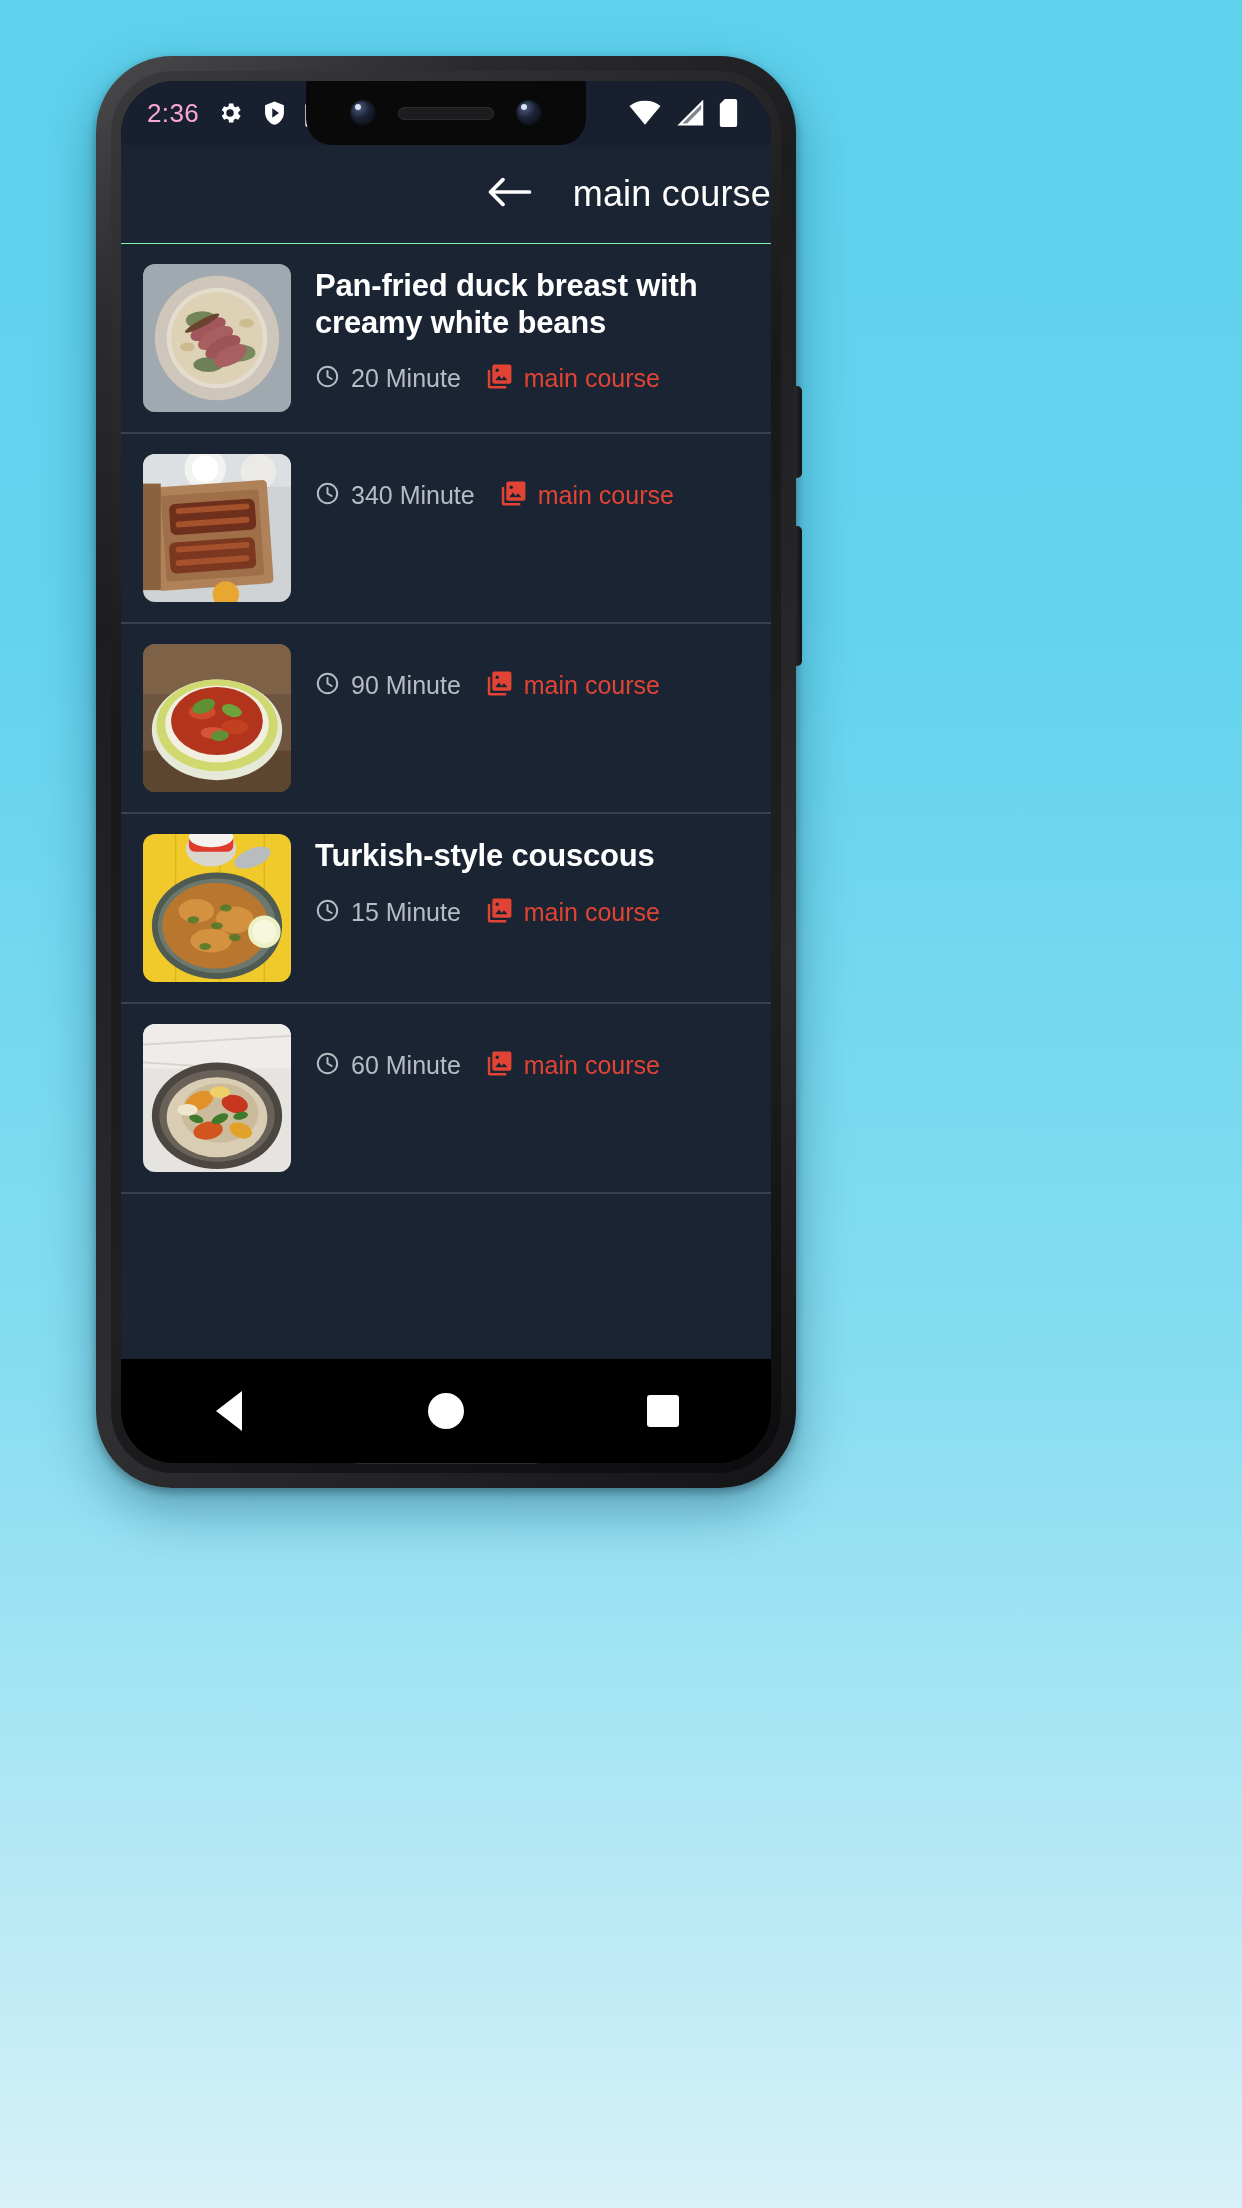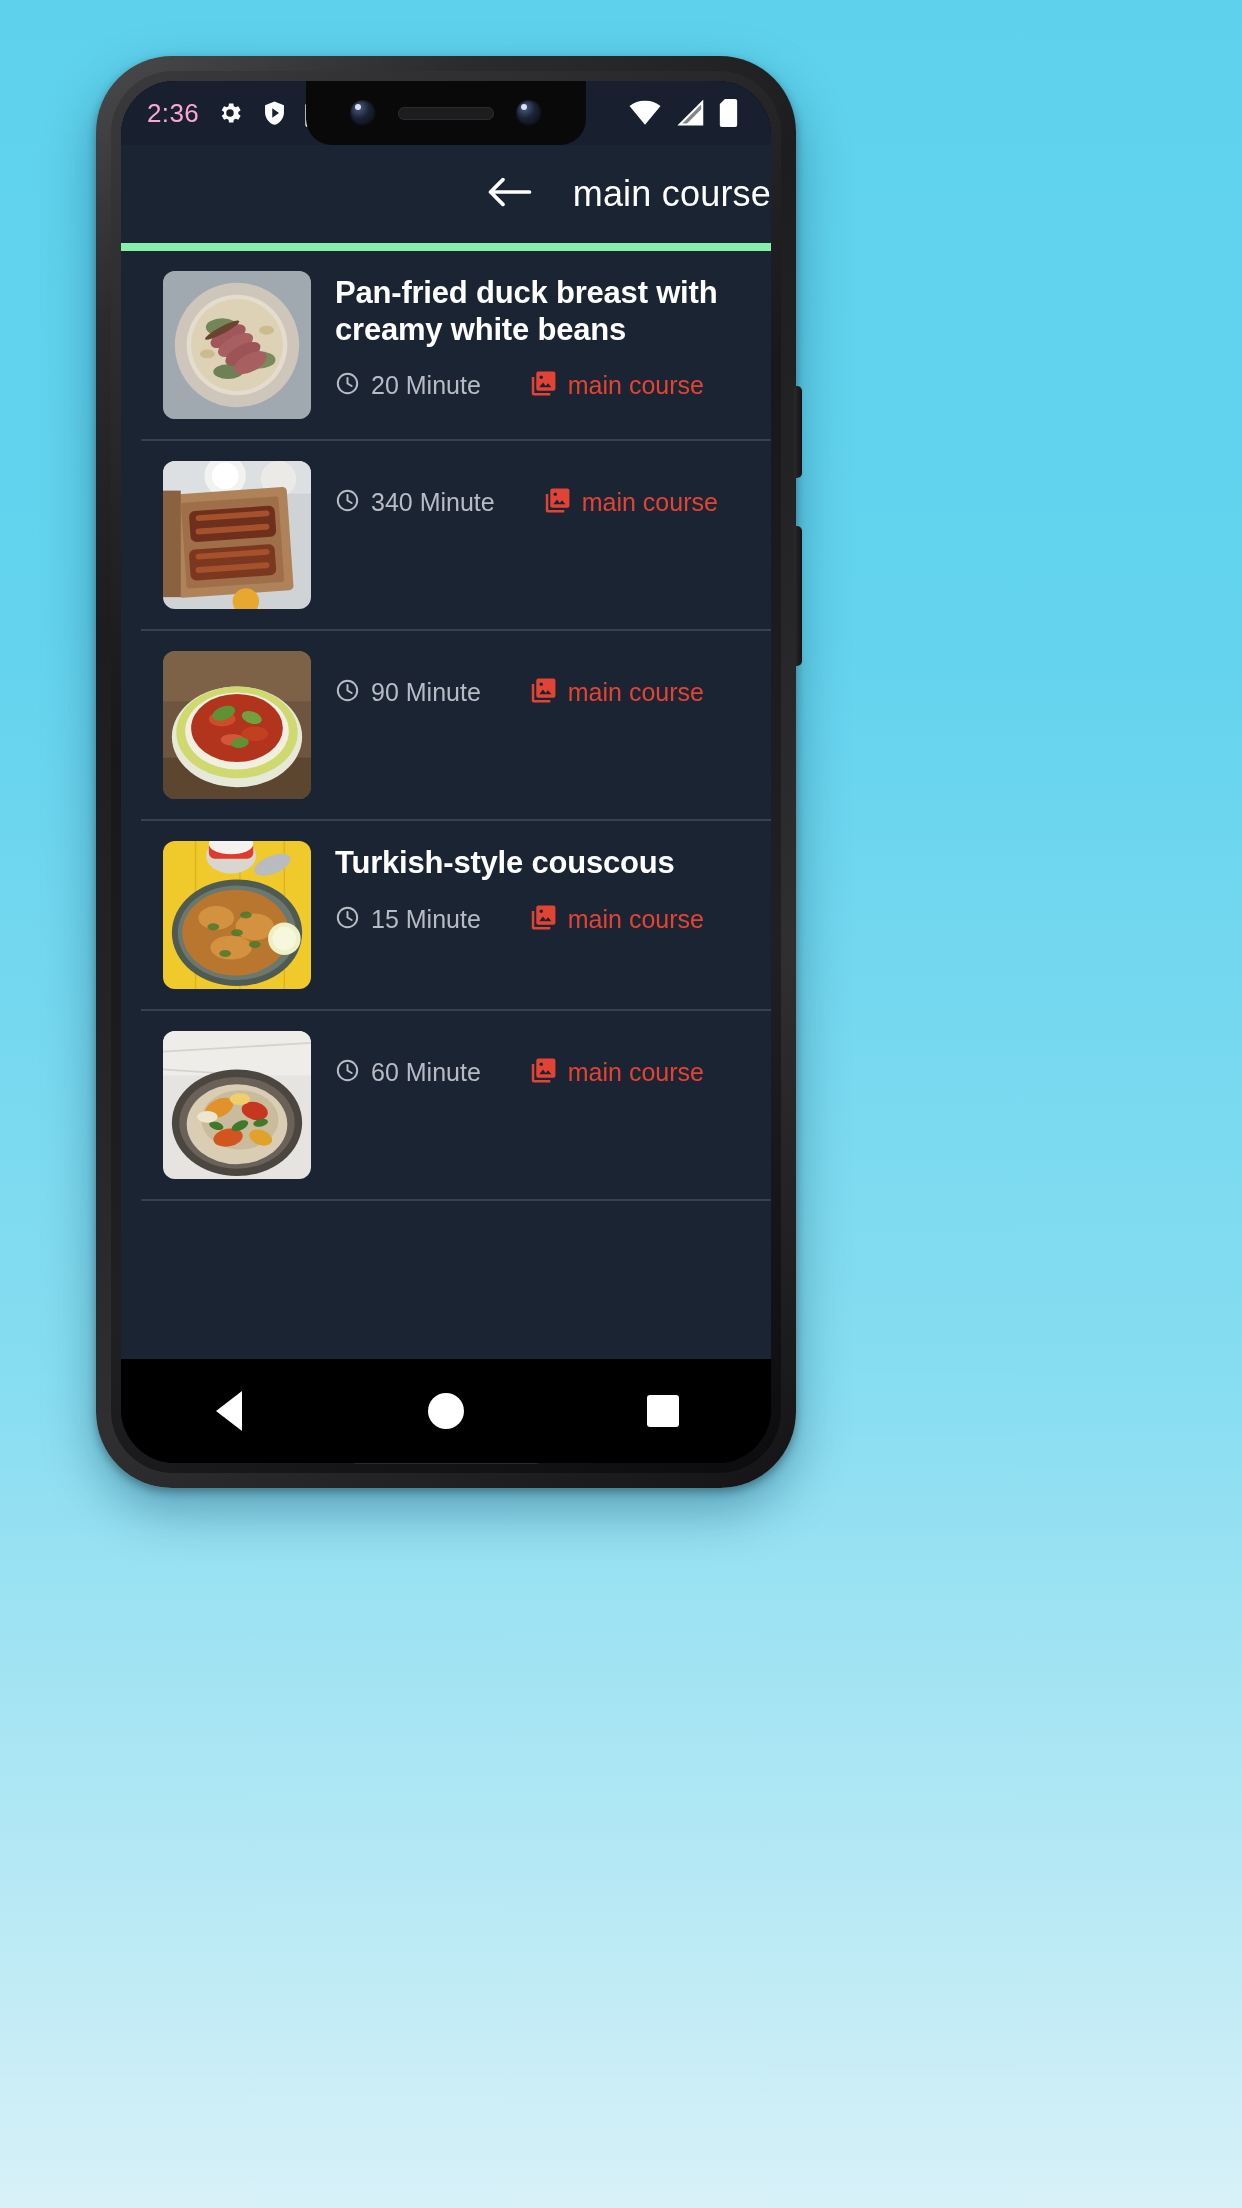--- a/index.html
+++ b/index.html
@@ -93,22 +93,21 @@
     display:flex;align-items:center;justify-content:center;
     cursor:pointer;
   }
   #app-title{
     color:#ffffff;font-size:36px;font-weight:400;
     margin-left:34px;letter-spacing:.2px;
   }
 
   #recipe-list{
     flex:1;overflow:hidden;
-    border-top:8px solid #86efac;
-    padding-left:20px;
+    border-top:1px solid #86efac;
   }
   .recipe-item{
     display:flex;
     padding:20px 22px 20px 22px;
     border-bottom:2px solid #39414e;
     align-items:flex-start;
   }
   .thumb{
     width:148px;height:148px;flex:0 0 148px;
     border-radius:12px;
@@ -125,21 +124,21 @@
     color:#ffffff;
     font-size:31px;
     font-weight:bold;
     line-height:1.18;
     letter-spacing:-.2px;
   }
   .recipe-meta{
     margin-top:22px;
     display:flex;align-items:center;
     flex-wrap:wrap;
-    gap:27px;
+    gap:3px;
   }
   .meta-chunk{display:flex;align-items:center;gap:11px;}
   .meta-chunk.cat{margin-left:22px;}
   .meta-time-text{color:#b7bcc4;font-size:25px;}
   .meta-cat-text{color:#E14434;font-size:25px;}
 
   
   #nav-bar{
     position:absolute;left:0;right:0;bottom:0;height:104px;
     background:#000;

